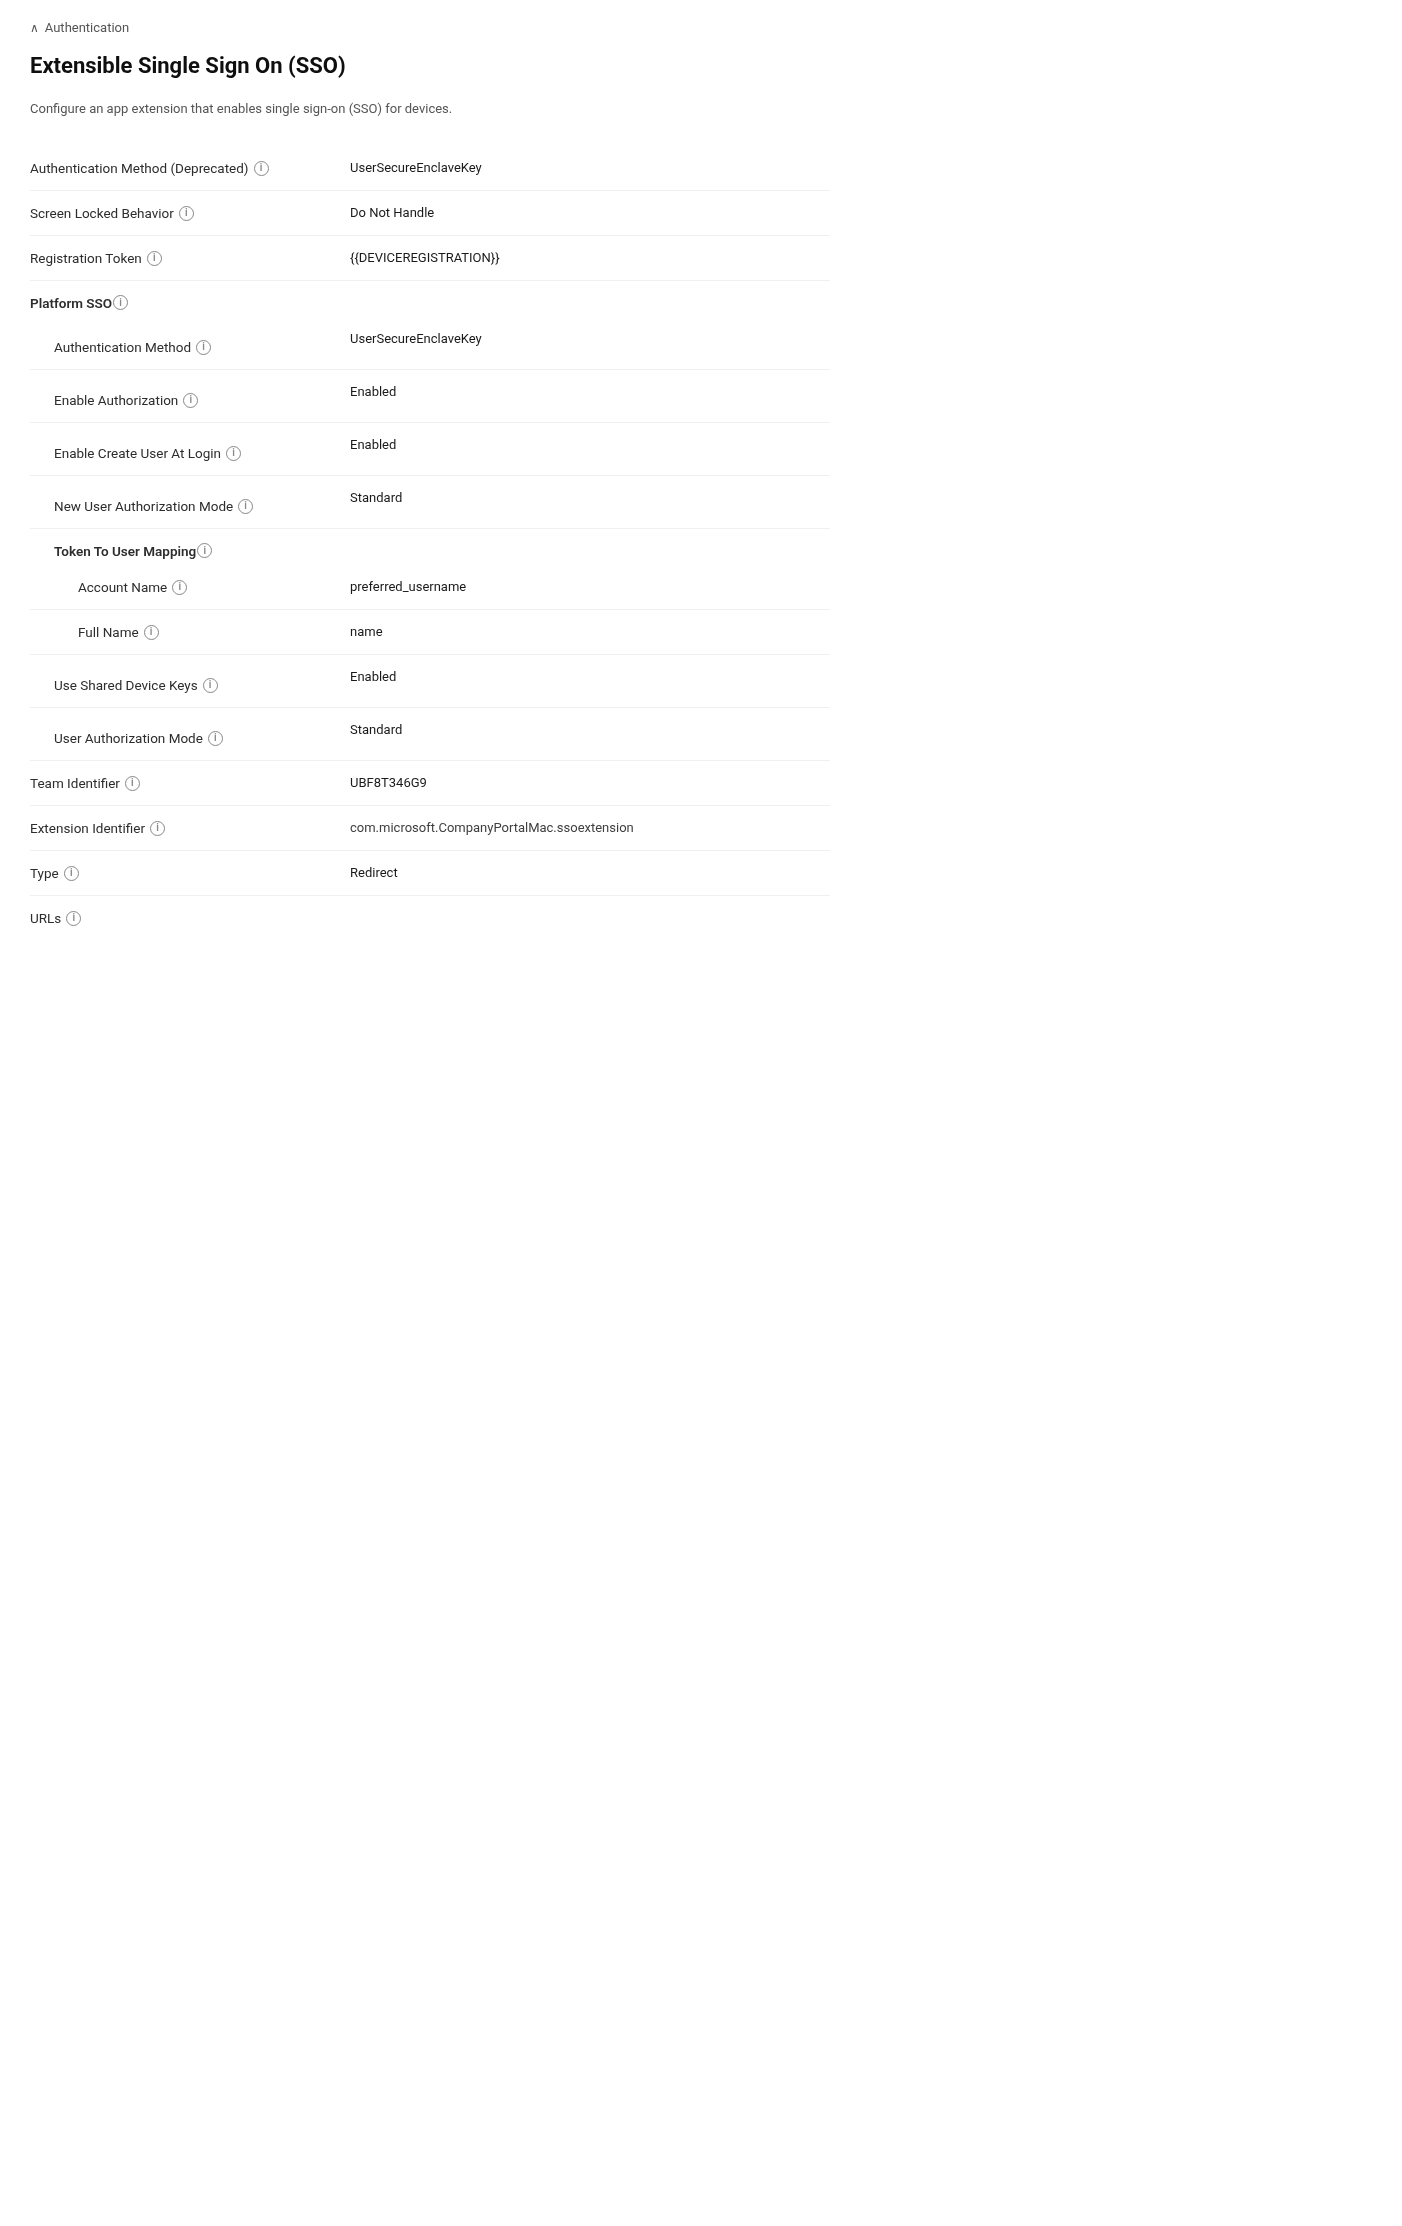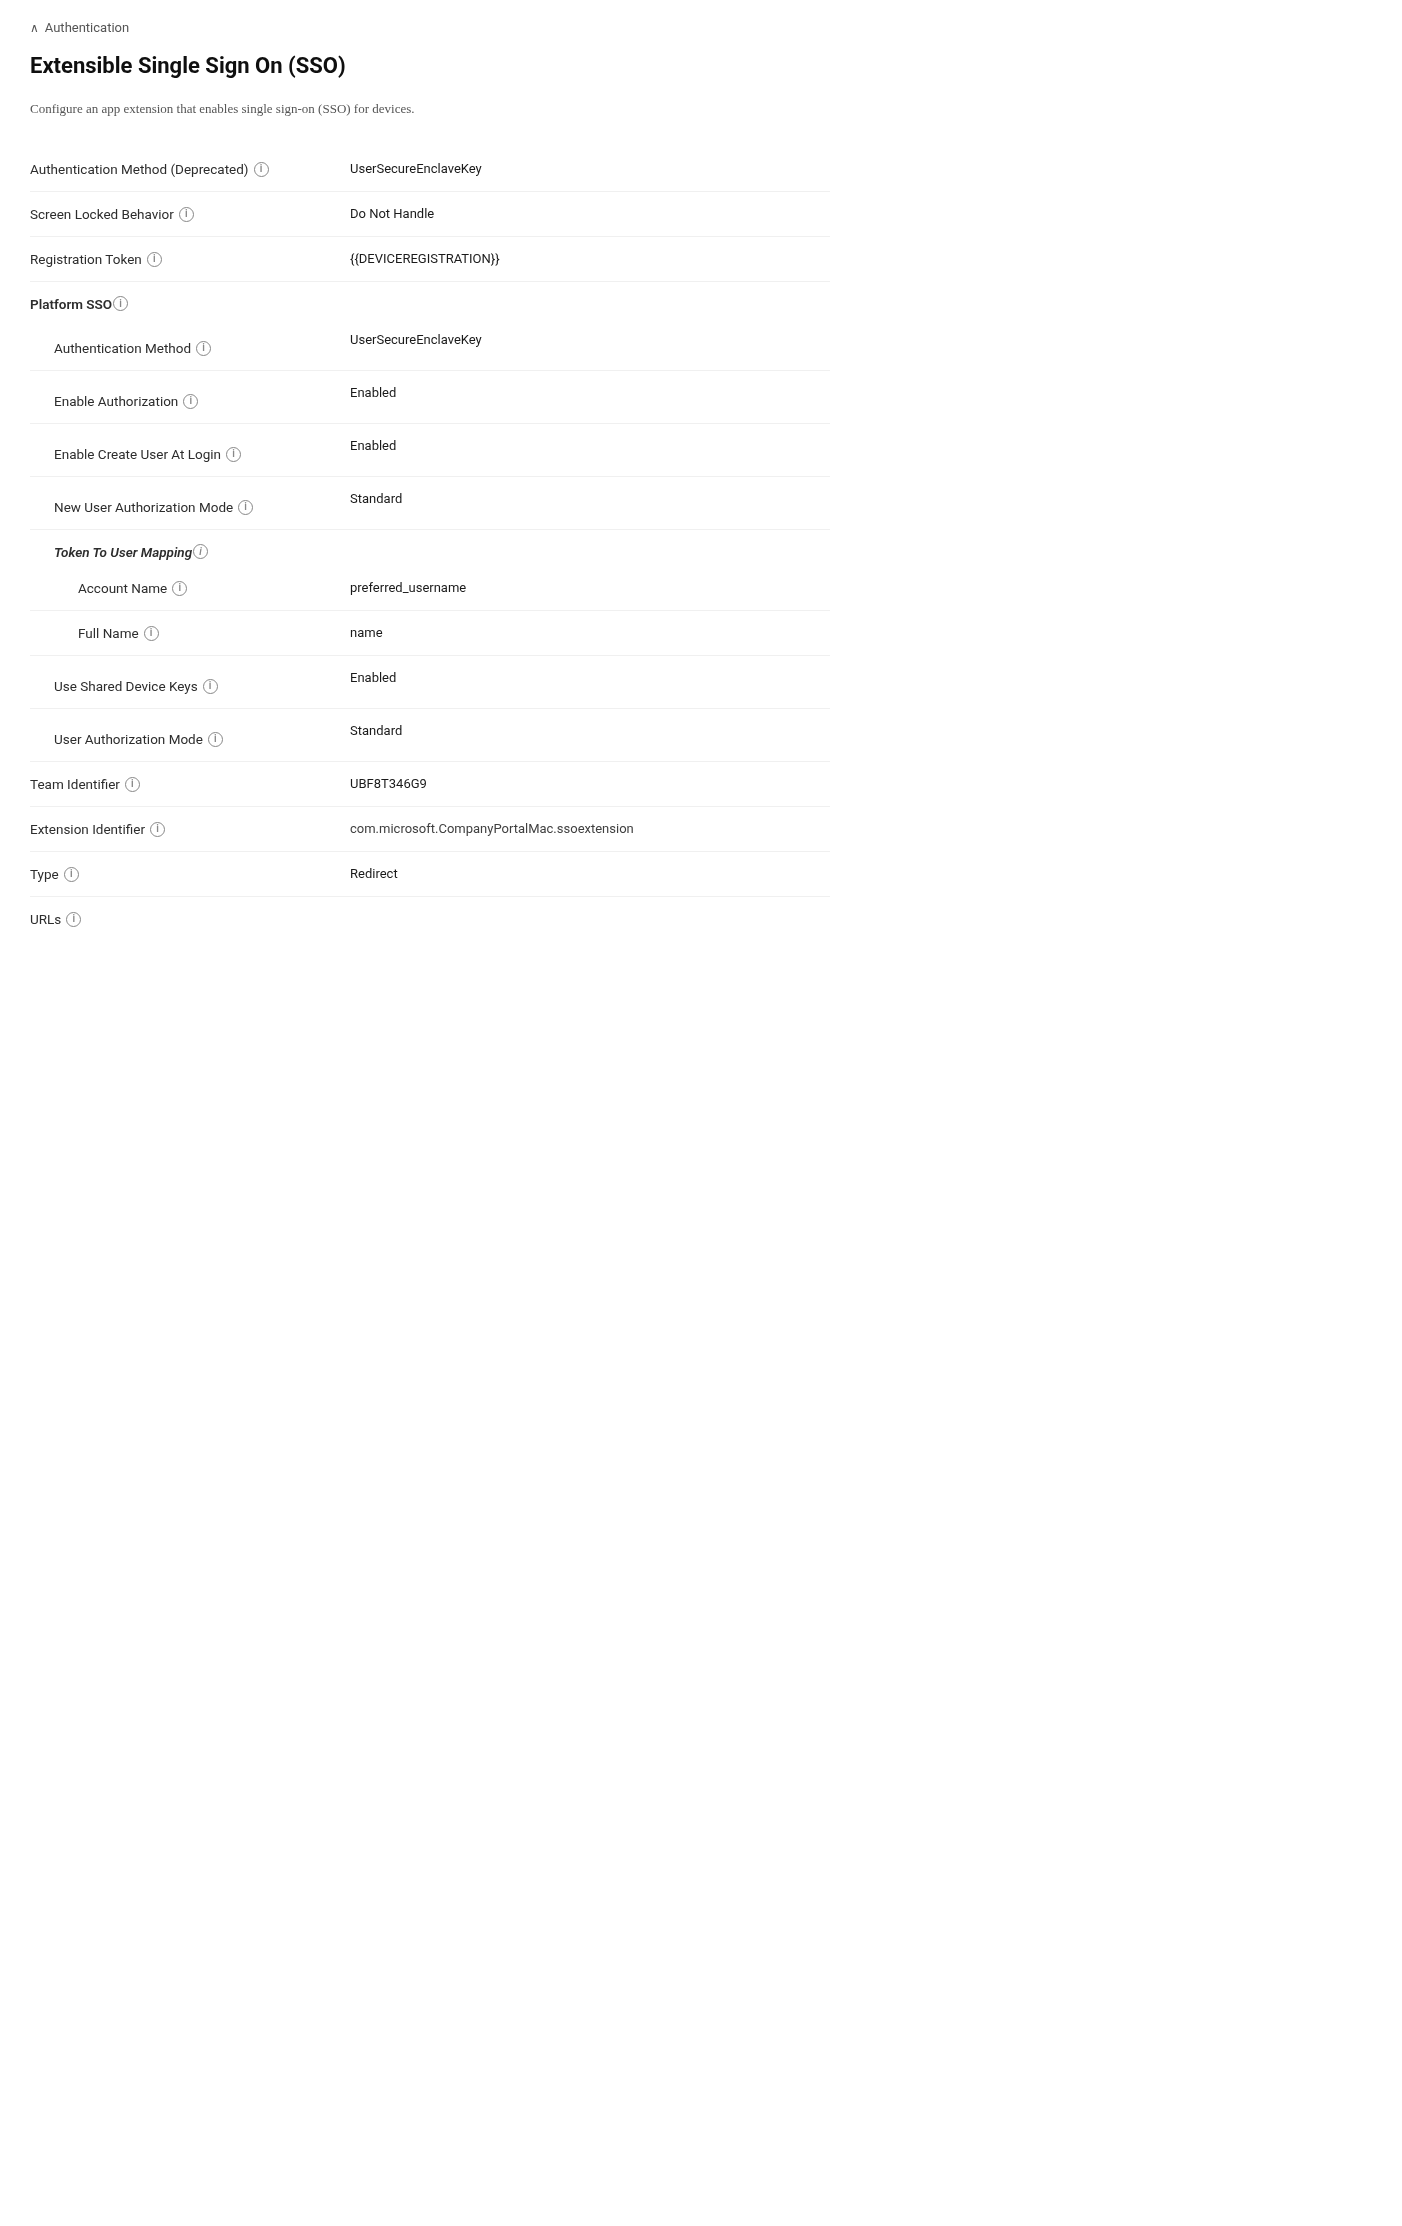--- a/index.html
+++ b/index.html
@@ -29,21 +29,20 @@
       font-size: 22px;
       font-weight: 700;
       color: #0f0f0f;
       margin-bottom: 23px;
     }
 
     .page-subtitle {
       font-size: 13px;
       color: #555;
       margin-bottom: 30px;
-      font-family: Liberation Serif, serif;
     }
 
     .field-row {
       display: flex;
       align-items: flex-start;
       padding: 14px 0;
       border-bottom: 1px solid #f0f0f0;
     }
     .field-row:last-child {
       border-bottom: none;
@@ -98,21 +97,20 @@
       font-size: 13.5px;
       font-weight: 600;
       color: #2d2d2d;
       padding: 14px 0 6px 0;
       display: flex;
       gap: 1px;
     }
 
     .section-label.indent1 {
       padding-left: 24px;
-      font-style: italic;
     }
 
     .urls-value {
       font-size: 13px;
       color: #1a1a1a;
       line-height: 1.6;
     }
   </style>
 </head>
 <body>

